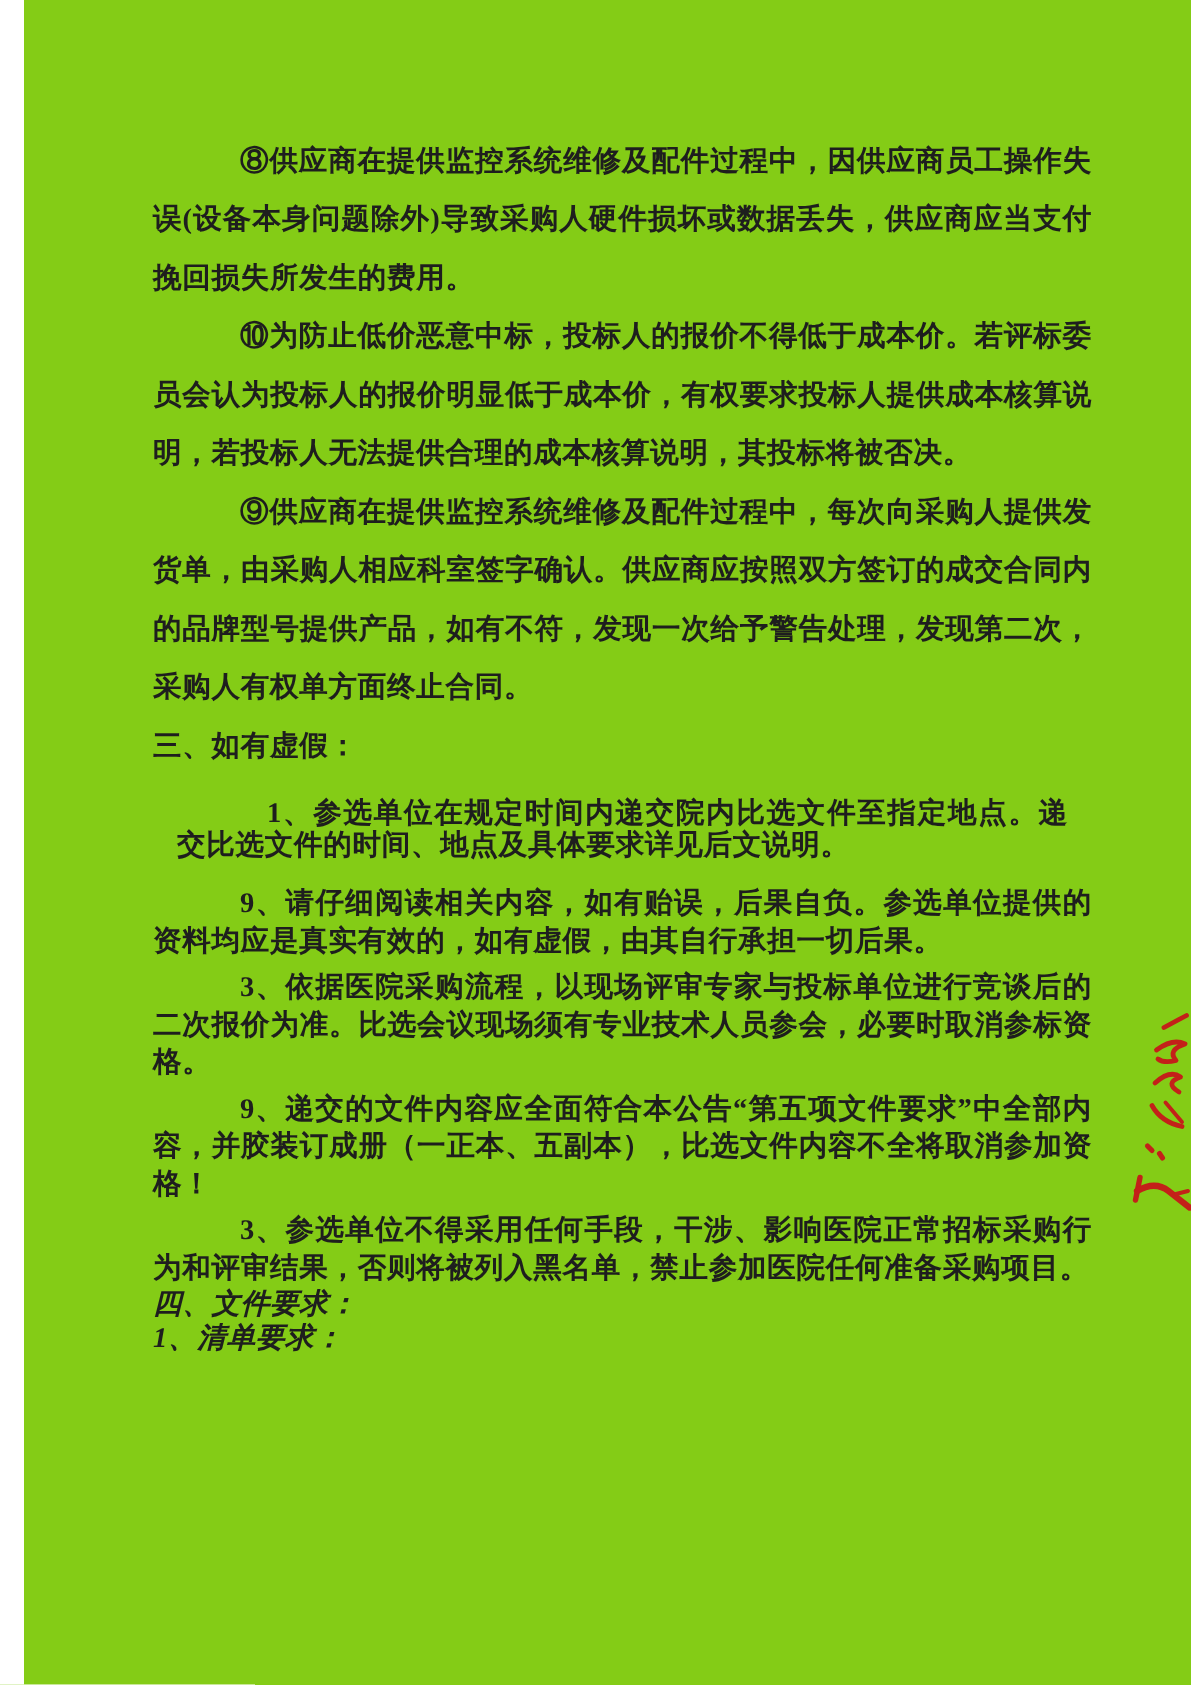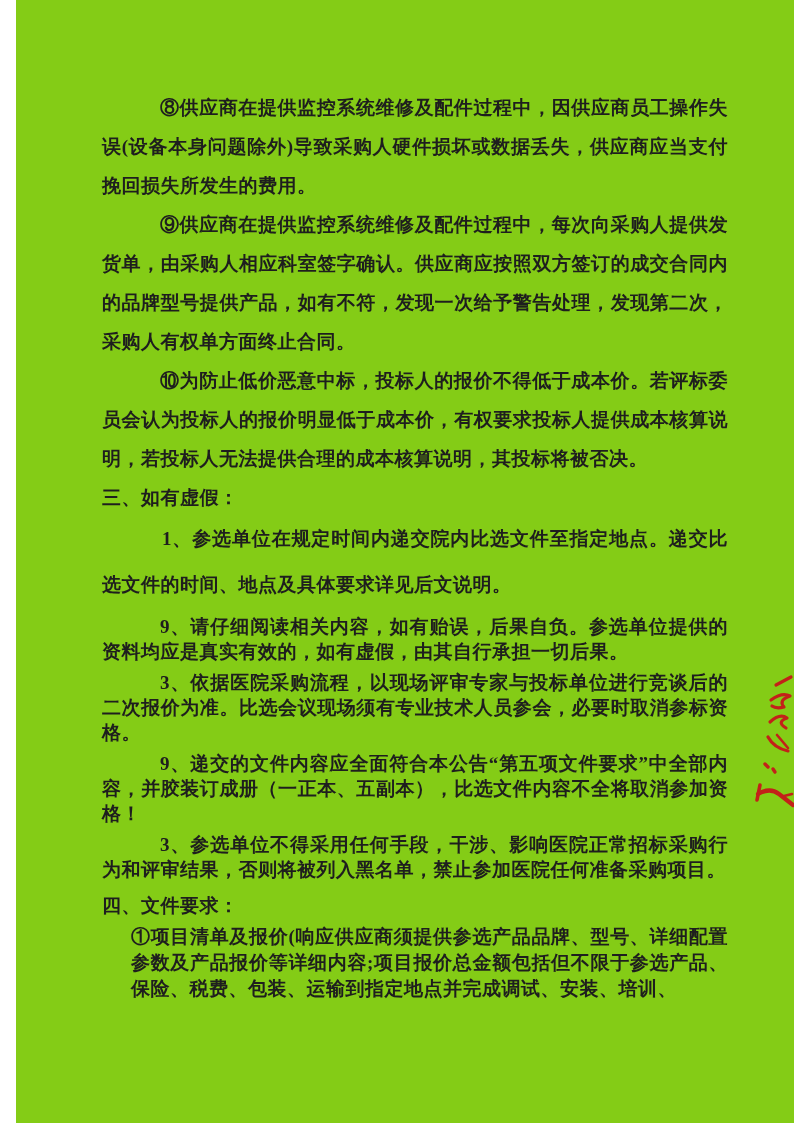--- a/index.html
+++ b/index.html
@@ -37,34 +37,35 @@
     line-height: 39px;
     text-indent: 58px;
     margin: 0;
   }
   .heading-line {
     line-height: 36px;
     margin: 2px 0 0 0;
     text-indent: 0;
   }
   .para-mid {
-    line-height: 46px;
+    line-height: 21px;
     text-indent: 60px;
-    margin: 0;
+    margin: 16px;
   }
   
   .para-tight {
     line-height: 25px;
     text-indent: 58px;
     margin: 6px 0 0 0;
   }
   .heading-tight {
     line-height: 22px;
-    margin: 13px 0 0 0;
+    margin: 1px 0 0 0;
     text-indent: 0;
+    font-style: italic;
   }
   .para-block-indent {
     line-height: 26px;
     text-indent: 0;
     margin: 7px 0 0 29px;
   }
   .red-mark {
     position: absolute;
     top: 672px;
     left: 748px;
@@ -73,32 +74,32 @@
     pointer-events: none;
   }
 </style>
 </head>
 <body>
 
 <div class="page">
   <div class="doc-text">
 
     <p class="para-wide">⑧供应商在提供监控系统维修及配件过程中，因供应商员工操作失误(设备本身问题除外)导致采购人硬件损坏或数据丢失，供应商应当支付挽回损失所发生的费用。</p>
+    <p class="para-wide">⑩为防止低价恶意中标，投标人的报价不得低于成本价。若评标委员会认为投标人的报价明显低于成本价，有权要求投标人提供成本核算说明，若投标人无法提供合理的成本核算说明，其投标将被否决。</p>
     <p class="para-wide">⑨供应商在提供监控系统维修及配件过程中，每次向采购人提供发货单，由采购人相应科室签字确认。供应商应按照双方签订的成交合同内的品牌型号提供产品，如有不符，发现一次给予警告处理，发现第二次，采购人有权单方面终止合同。</p>
-    <p class="para-wide">⑩为防止低价恶意中标，投标人的报价不得低于成本价。若评标委员会认为投标人的报价明显低于成本价，有权要求投标人提供成本核算说明，若投标人无法提供合理的成本核算说明，其投标将被否决。</p>
 
     <p class="heading-line">三、如有虚假：</p>
     <p class="para-mid">1、参选单位在规定时间内递交院内比选文件至指定地点。递交比选文件的时间、地点及具体要求详见后文说明。</p>
     <p class="para-tight">9、请仔细阅读相关内容，如有贻误，后果自负。参选单位提供的资料均应是真实有效的，如有虚假，由其自行承担一切后果。</p>
     <p class="para-tight">3、依据医院采购流程，以现场评审专家与投标单位进行竞谈后的二次报价为准。比选会议现场须有专业技术人员参会，必要时取消参标资格。</p>
     <p class="para-tight">9、递交的文件内容应全面符合本公告“第五项文件要求”中全部内容，并胶装订成册（一正本、五副本），比选文件内容不全将取消参加资格！</p>
     <p class="para-tight">3、参选单位不得采用任何手段，干涉、影响医院正常招标采购行为和评审结果，否则将被列入黑名单，禁止参加医院任何准备采购项目。</p>
 
     <p class="heading-tight">四、文件要求：</p>
-    <p class="para-block-indent">①项目清单及报价(响应供应商须提供参选产品品牌、型号、详细配置参数及产品报价等详细内容;项目报价总金额包括但不限于参选产品、保险、税费、包装、运输到指定地点并完成调试、安装、培训、</p>
+    <p class="heading-tight">1、清单要求：</p>
 
   </div>
 </div>
 
 <svg class="red-mark" viewBox="0 0 46 150" fill="none" stroke="#c32119" stroke-linecap="round" stroke-linejoin="round">
   <path d="M28 13 L43 5" stroke-width="3.2" stroke="#c32119"></path>
   <path d="M23 28 Q34 20 42 24 Q30 28 36 35 Q28 37 24 34" stroke-width="3.2" stroke="#c32119"></path>
   <path d="M22 50 Q32 41 39 46 Q28 50 38 56" stroke-width="3.2" stroke="#c32119"></path>
   <path d="M20 65 Q26 76 40 79" stroke-width="3.2" stroke="#c32119"></path>
   <path d="M29 63 L40 76" stroke-width="2.6" stroke="#c32119"></path>

